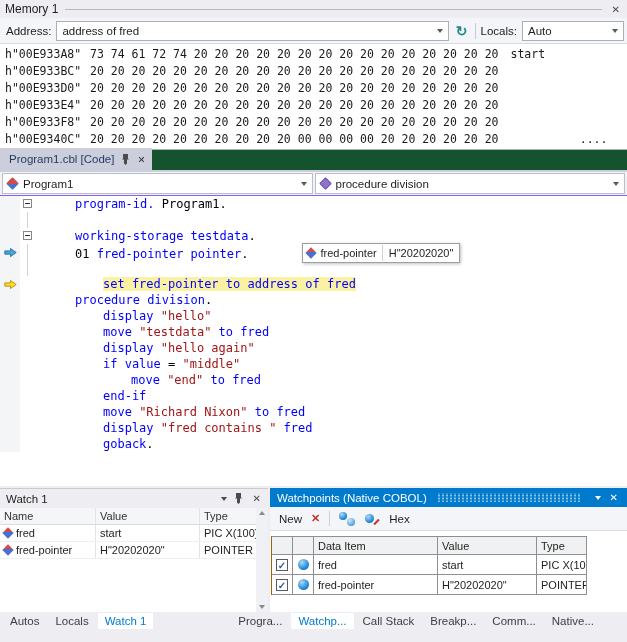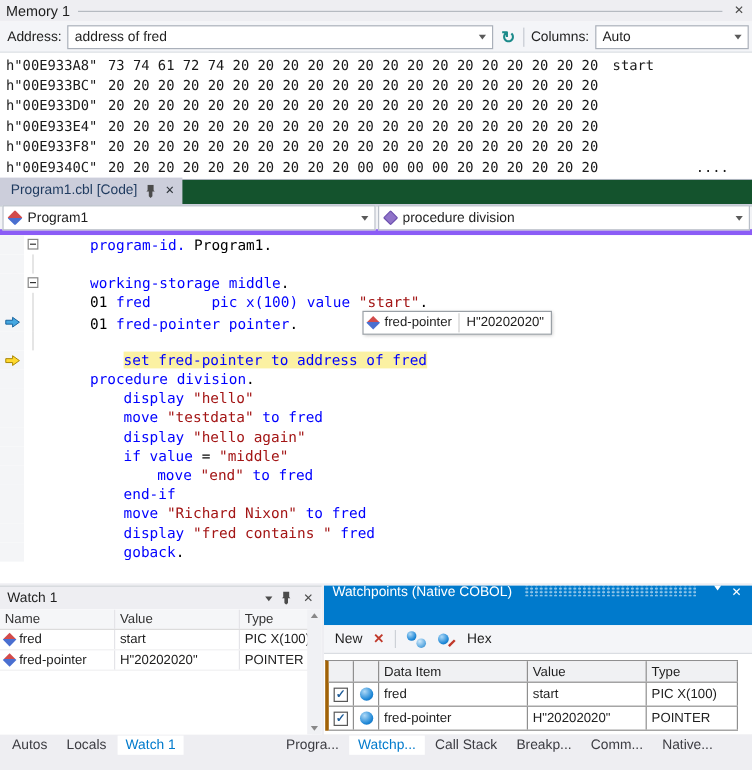--- a/index.html
+++ b/index.html
@@ -11,38 +11,38 @@
   .memory-panel{height:150px;background:#fff;border-bottom:1px solid #aab2bb;display:flex;flex-direction:column}
   .tool-title{height:18px;display:flex;align-items:center;padding:0 4px 0 5px;background:#eeeef2;color:#1e1e1e;font-size:12px}
   .tool-title-text{white-space:nowrap}
   .grip{flex:1;height:1px;background:#b5bac1;margin:0 7px}
   .xbtn{font-size:10px;color:#4b4b4b;padding:0 3px}
   .mem-toolbar{height:26px;background:#f4f5f8;border-bottom:1px solid #d8dbe0;display:flex;align-items:center;gap:5px;
                padding:0 3px 0 6px;font-size:11.5px;color:#222}
   .combo{background:#fff;border:1px solid #aab0ba;height:20px;display:flex;align-items:center;padding:0 5px;font-size:11.5px;color:#1e1e1e}
   .combo .combo-text{flex:1;white-space:nowrap;overflow:hidden}
   .combo.addr{flex:1}
-  .combo.cols{width:128px}
+  .combo.cols{width:102px}
   .caret{width:0;height:0;border-left:3.5px solid transparent;border-right:3.5px solid transparent;border-top:4px solid #5a5a5a;margin-left:5px;flex:0 0 auto}
   .caret.light{border-top-color:#fff}
   .caret.dark{border-top-color:#4b4b4b}
   .refresh{color:#1b8a8a;font-size:14px;line-height:1;padding:0 2px;font-weight:bold}
   .vsep{width:1px;height:16px;background:#c6cad1}
   .mem-body{flex:1;background:#fff;font-family:"DejaVu Sans Mono",monospace;font-size:11.5px;color:#1a1a1a;padding:2px 0 0 5px;overflow:hidden}
   .mem-row{height:17px;line-height:17px;white-space:pre}
   .mem-addr{display:inline-block;width:85px}
   .mem-ascii{margin-left:12px}
 
   
   .editor-panel{height:336px;display:flex;flex-direction:column;background:#fff}
   .tab-strip{height:22px;background:#14532d;display:flex;align-items:flex-end;border-bottom:2px solid #cccedb}
   .doc-tab{height:22px;background:#cccedb;display:flex;align-items:center;gap:7px;padding:0 7px 0 9px;font-size:11.5px;color:#1e3a5f}
   .pin svg,.tab-x{display:block}
   .tab-x{font-size:9.5px;color:#30363d}
-  .nav-bar{height:24px;background:#f2f3f6;border-bottom:5px solid #8b5cf6;display:flex;align-items:center;gap:2px;padding:1px 2px}
+  .nav-bar{height:24px;background:#f2f3f6;border-bottom:1px solid #8b5cf6;display:flex;align-items:center;gap:2px;padding:1px 2px}
   .nav-combo{flex:1;height:21px;background:#fff;border:1px solid #b9bfc9;display:flex;align-items:center;gap:6px;padding:0 5px;font-size:11.5px;color:#1e1e1e}
   .nav-text{flex:1;white-space:nowrap;overflow:hidden}
   .prog-icon{width:9px;height:9px;transform:rotate(45deg);background:linear-gradient(135deg,#d24b4b 50%,#4a6fd0 50%);border-radius:1px;flex:0 0 auto}
   .method-icon{width:9px;height:9px;background:#9073c9;border:1px solid #6b4fae;border-radius:1px;transform:rotate(45deg);flex:0 0 auto}
   .code-area{flex:1;background:#fff;overflow:hidden;font-family:"DejaVu Sans Mono",monospace;font-size:12px}
   .code-line{height:16px;line-height:16px;display:flex;white-space:pre}
   .glyph-margin{width:20px;flex:0 0 auto;background:#f4f5f7;display:flex;align-items:center;justify-content:center}
   .outline-margin{width:16px;flex:0 0 auto;position:relative}
   .outline-margin.guide::before{content:"";position:absolute;left:7px;top:0;bottom:0;width:1px;background:#d4d4d4}
   .minus-box{position:absolute;left:3px;top:3px;width:9px;height:9px;border:1px solid #888;background:#fff}
@@ -79,35 +79,35 @@
   .wc1{width:104px;flex:0 0 auto}
   .wc2{flex:1}
   .watch-row{display:flex;height:17px;border-bottom:1px solid #f0f0f2}
   .vscroll{position:absolute;right:0;top:19px;bottom:0;width:12px;background:#f0f1f4;display:flex;flex-direction:column;
            align-items:center;justify-content:space-between;padding:3px 0}
   .va{width:0;height:0;border-left:3.5px solid transparent;border-right:3.5px solid transparent}
   .va.up{border-bottom:4.5px solid #888}
   .va.down{border-top:4.5px solid #888}
 
   .wp-panel{flex:1;margin-left:2px;display:flex;flex-direction:column;background:#fff}
-  .wp-title{height:33px;background:var(--accent,#007acc);color:#fff;display:flex;align-items:flex-start;padding:0 6px 0 7px;font-size:11.5px;gap:6px}
+  .wp-title{height:19px;background:var(--accent,#007acc);color:#fff;display:flex;align-items:center;padding:0 6px 0 7px;font-size:11.5px;gap:6px}
   .wp-grip{flex:1;height:9px;margin:0 4px;background-image:radial-gradient(circle,rgba(255,255,255,.55) 1px,transparent 1.2px);
            background-size:4px 3px;background-position:0 1px}
   .xbtn.light{color:#fff}
   .wp-toolbar{height:24px;background:#f4f5f8;border-bottom:1px solid #dadde2;display:flex;align-items:center;gap:9px;padding:0 9px;font-size:11.5px;color:#1e1e1e}
   .tb-del{color:var(--delete-red,#c0392b);font-weight:bold;font-size:11px}
   .tsep{width:1px;height:15px;background:#cdd1d7}
   .tb-balls,.tb-ball2{position:relative;width:16px;height:14px;flex:0 0 auto}
   .b1,.b2,.b3{position:absolute;border-radius:50%}
   .b1{width:8px;height:8px;left:0;top:0;background:radial-gradient(circle at 35% 30%,#aed9f7,#1c86d6 65%,#0f5fa8)}
   .b2{width:8px;height:8px;right:0;bottom:0;background:radial-gradient(circle at 35% 30%,#cfe9fb,#5aa8e0 65%,#2b77b3)}
   .b3{width:9px;height:9px;left:1px;top:2px;background:radial-gradient(circle at 35% 30%,#aed9f7,#1c86d6 65%,#0f5fa8)}
   .b4{position:absolute;width:7px;height:2px;right:0;bottom:3px;background:var(--delete-red,#c0392b);transform:rotate(-45deg)}
   .wp-body{flex:1;background:#fff;padding:5px 0 0 1px;overflow:hidden}
-  .wp-grid{font-size:11px;color:#1e1e1e;border-top:1px solid #8f8f8f;border-left:3px solid #a16207;width:344px}
+  .wp-grid{font-size:11px;color:#1e1e1e;border-top:1px solid #8f8f8f;border-left:1px solid #a16207;width:316px}
   .wp-row{display:flex;border-bottom:1px solid #8f8f8f;height:20px}
   .wp-head{height:18px;background:#f0f1f3}
   .wpc{border-right:1px solid #8f8f8f;display:flex;align-items:center;padding:0 4px;overflow:hidden;white-space:nowrap}
   .wp-cb,.wp-ci{width:21px;flex:0 0 auto;justify-content:center;padding:0}
   .wpcol0{width:124px;flex:0 0 auto}
   .wpcol1{width:99px;flex:0 0 auto}
   .wpcol2{flex:1}
   .checkbox{width:12px;height:12px;border:1px solid #595959;background:#fff;font-size:10px;line-height:11px;text-align:center;color:#1e5c99;font-weight:bold}
   .ball{width:11px;height:11px;border-radius:50%;background:radial-gradient(circle at 35% 30%,#aed9f7,var(--wp-circle,#1c86d6) 65%,#0f5fa8)}
 
@@ -130,21 +130,21 @@
       <span class="xbtn">✕</span>
     </div>
     <div class="mem-toolbar">
       <span class="lbl">Address:</span>
       <div class="combo addr">
         <span class="combo-text">address of fred</span>
         <span class="caret"></span>
       </div>
       <span class="refresh">↻</span>
       <span class="vsep"></span>
-      <span class="lbl">Columns:</span>
+      <span class="lbl">Locals:</span>
       <div class="combo cols">
         <span class="combo-text">Auto</span>
         <span class="caret"></span>
       </div>
     </div>
     <div class="mem-body" id="memory-rows">
         <div class="mem-row"><span class="mem-addr">h"00E933A8"</span><span class="mem-bytes">73 74 61 72 74 20 20 20 20 20 20 20 20 20 20 20 20 20 20 20</span><span class="mem-ascii">start</span></div>
         <div class="mem-row"><span class="mem-addr">h"00E933BC"</span><span class="mem-bytes">20 20 20 20 20 20 20 20 20 20 20 20 20 20 20 20 20 20 20 20</span><span class="mem-ascii"></span></div>
         <div class="mem-row"><span class="mem-addr">h"00E933D0"</span><span class="mem-bytes">20 20 20 20 20 20 20 20 20 20 20 20 20 20 20 20 20 20 20 20</span><span class="mem-ascii"></span></div>
         <div class="mem-row"><span class="mem-addr">h"00E933E4"</span><span class="mem-bytes">20 20 20 20 20 20 20 20 20 20 20 20 20 20 20 20 20 20 20 20</span><span class="mem-ascii"></span></div>
@@ -173,22 +173,21 @@
       </div>
       <div class="nav-combo">
         <span class="method-icon"></span>
         <span class="nav-text">procedure division</span>
         <span class="caret"></span>
       </div>
     </div>
     <div class="code-area" id="code-area">
         <div class="code-line"><span class="glyph-margin"></span><span class="outline-margin"><span class="minus-box"><i></i></span></span><span class="line-text" style="padding-left: 39px;"><span class="tok-k">program-id.</span><span class="tok-p"> Program1.</span></span></div>
         <div class="code-line"><span class="glyph-margin"></span><span class="outline-margin guide"></span><span class="line-text" style="padding-left: 39px;"></span></div>
-        <div class="code-line"><span class="glyph-margin"></span><span class="outline-margin"><span class="minus-box"><i></i></span></span><span class="line-text" style="padding-left: 39px;"><span class="tok-k">working-storage middle</span><span class="tok-p">.</span></span></div>
-        <div class="code-line"><span class="glyph-margin"></span><span class="outline-margin guide"></span><span class="line-text" style="padding-left: 39px;"><span class="tok-p">01 </span><span class="tok-k">fred</span><span class="tok-p">       </span><span class="tok-k">pic x(100) value </span><span class="tok-s">"start"</span><span class="tok-p">.</span></span></div>
+        <div class="code-line"><span class="glyph-margin"></span><span class="outline-margin"><span class="minus-box"><i></i></span></span><span class="line-text" style="padding-left: 39px;"><span class="tok-k">working-storage testdata</span><span class="tok-p">.</span></span></div>
         <div class="code-line"><span class="glyph-margin"><svg width="13" height="13" viewBox="0 0 16 16">
               <path d="M1 6 h7 V3 l7 5 -7 5 v-3 H1 z" fill="#45a7e0" stroke="#17629c" stroke-width="1" stroke-linejoin="round"></path>
             </svg></span><span class="outline-margin guide"></span><span class="line-text" style="padding-left: 39px;"><span class="tok-p">01 </span><span class="tok-k">fred-pointer pointer</span><span class="tok-p">.</span><span class="datatip"><span class="diamond"></span><span class="dt-name">fred-pointer</span><span class="dt-val">H"20202020"</span></span></span></div>
         <div class="code-line"><span class="glyph-margin"></span><span class="outline-margin guide"></span><span class="line-text" style="padding-left: 39px;"></span></div>
         <div class="code-line"><span class="glyph-margin"><svg width="13" height="13" viewBox="0 0 16 16">
               <path d="M1 6 h7 V3 l7 5 -7 5 v-3 H1 z" fill="#ffd92e" stroke="#a98600" stroke-width="1" stroke-linejoin="round"></path>
             </svg></span><span class="outline-margin"></span><span class="line-text" style="padding-left: 67px;"><span class="hl"><span class="tok-k">set fred-pointer to address of fred</span></span></span></div>
         <div class="code-line"><span class="glyph-margin"></span><span class="outline-margin"></span><span class="line-text" style="padding-left: 39px;"><span class="tok-k">procedure division</span><span class="tok-p">.</span></span></div>
         <div class="code-line"><span class="glyph-margin"></span><span class="outline-margin"></span><span class="line-text" style="padding-left: 67px;"><span class="tok-k">display </span><span class="tok-s">"hello"</span></span></div>
         <div class="code-line"><span class="glyph-margin"></span><span class="outline-margin"></span><span class="line-text" style="padding-left: 67px;"><span class="tok-k">move </span><span class="tok-s">"testdata"</span><span class="tok-k"> to fred</span></span></div>

